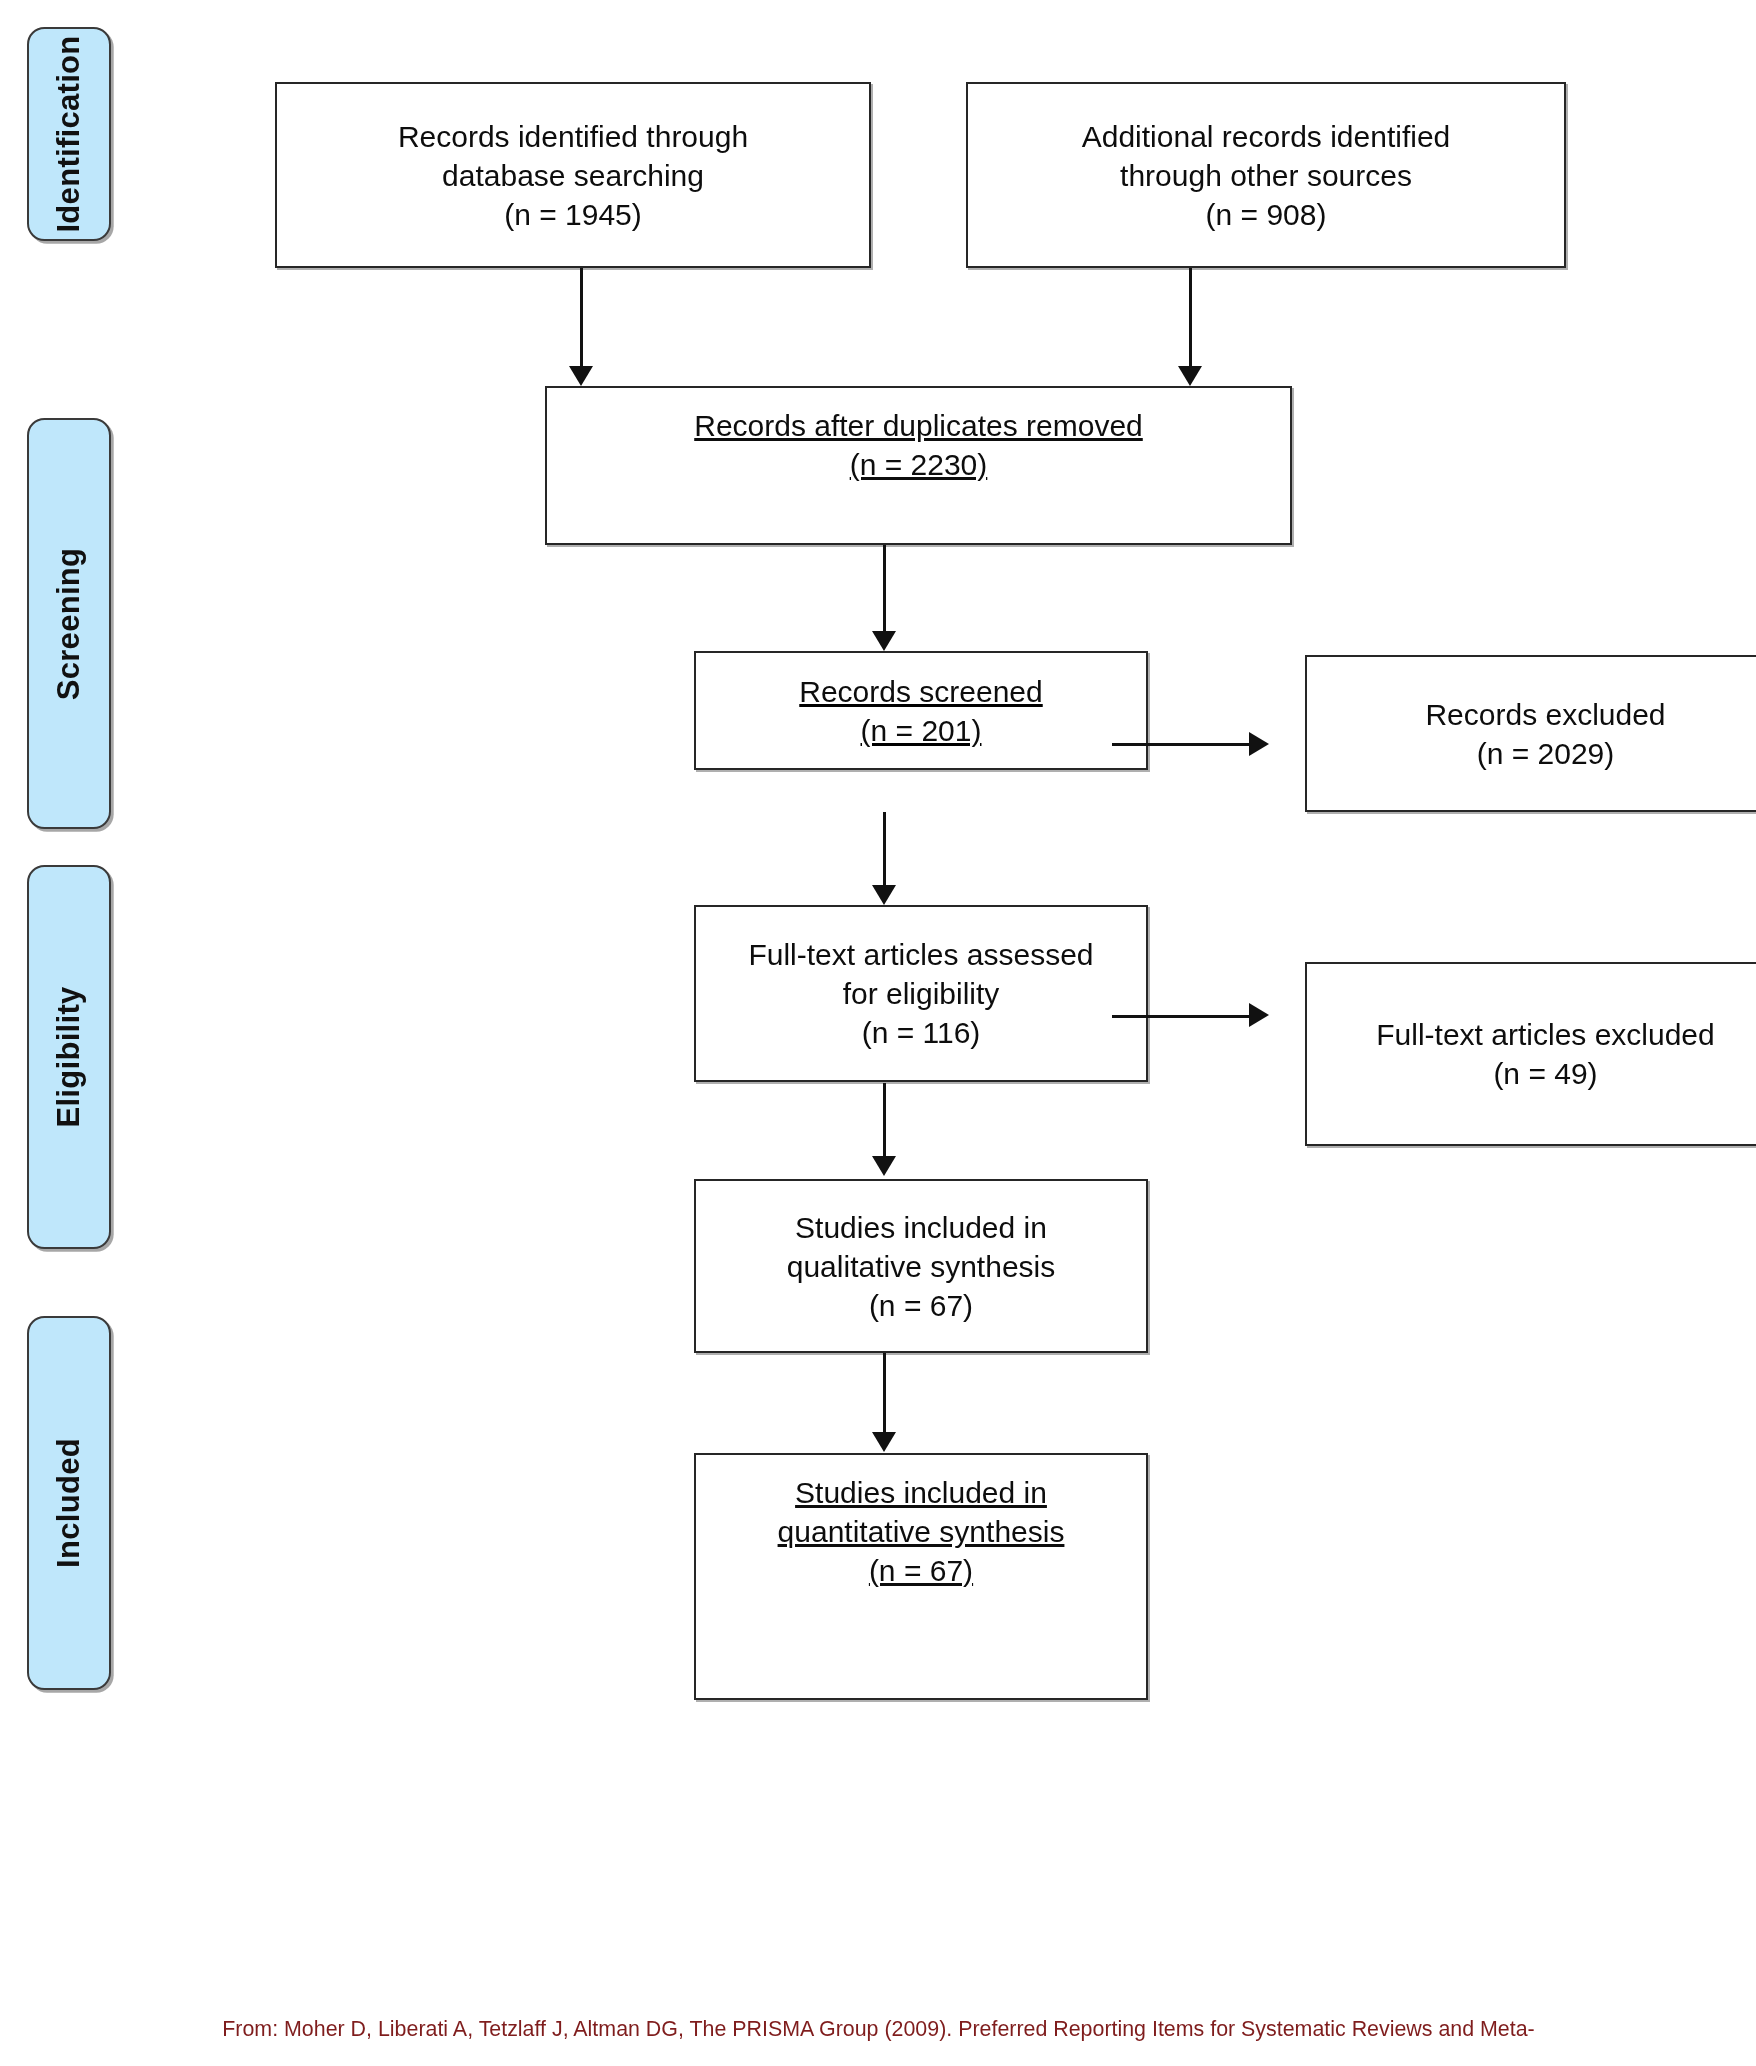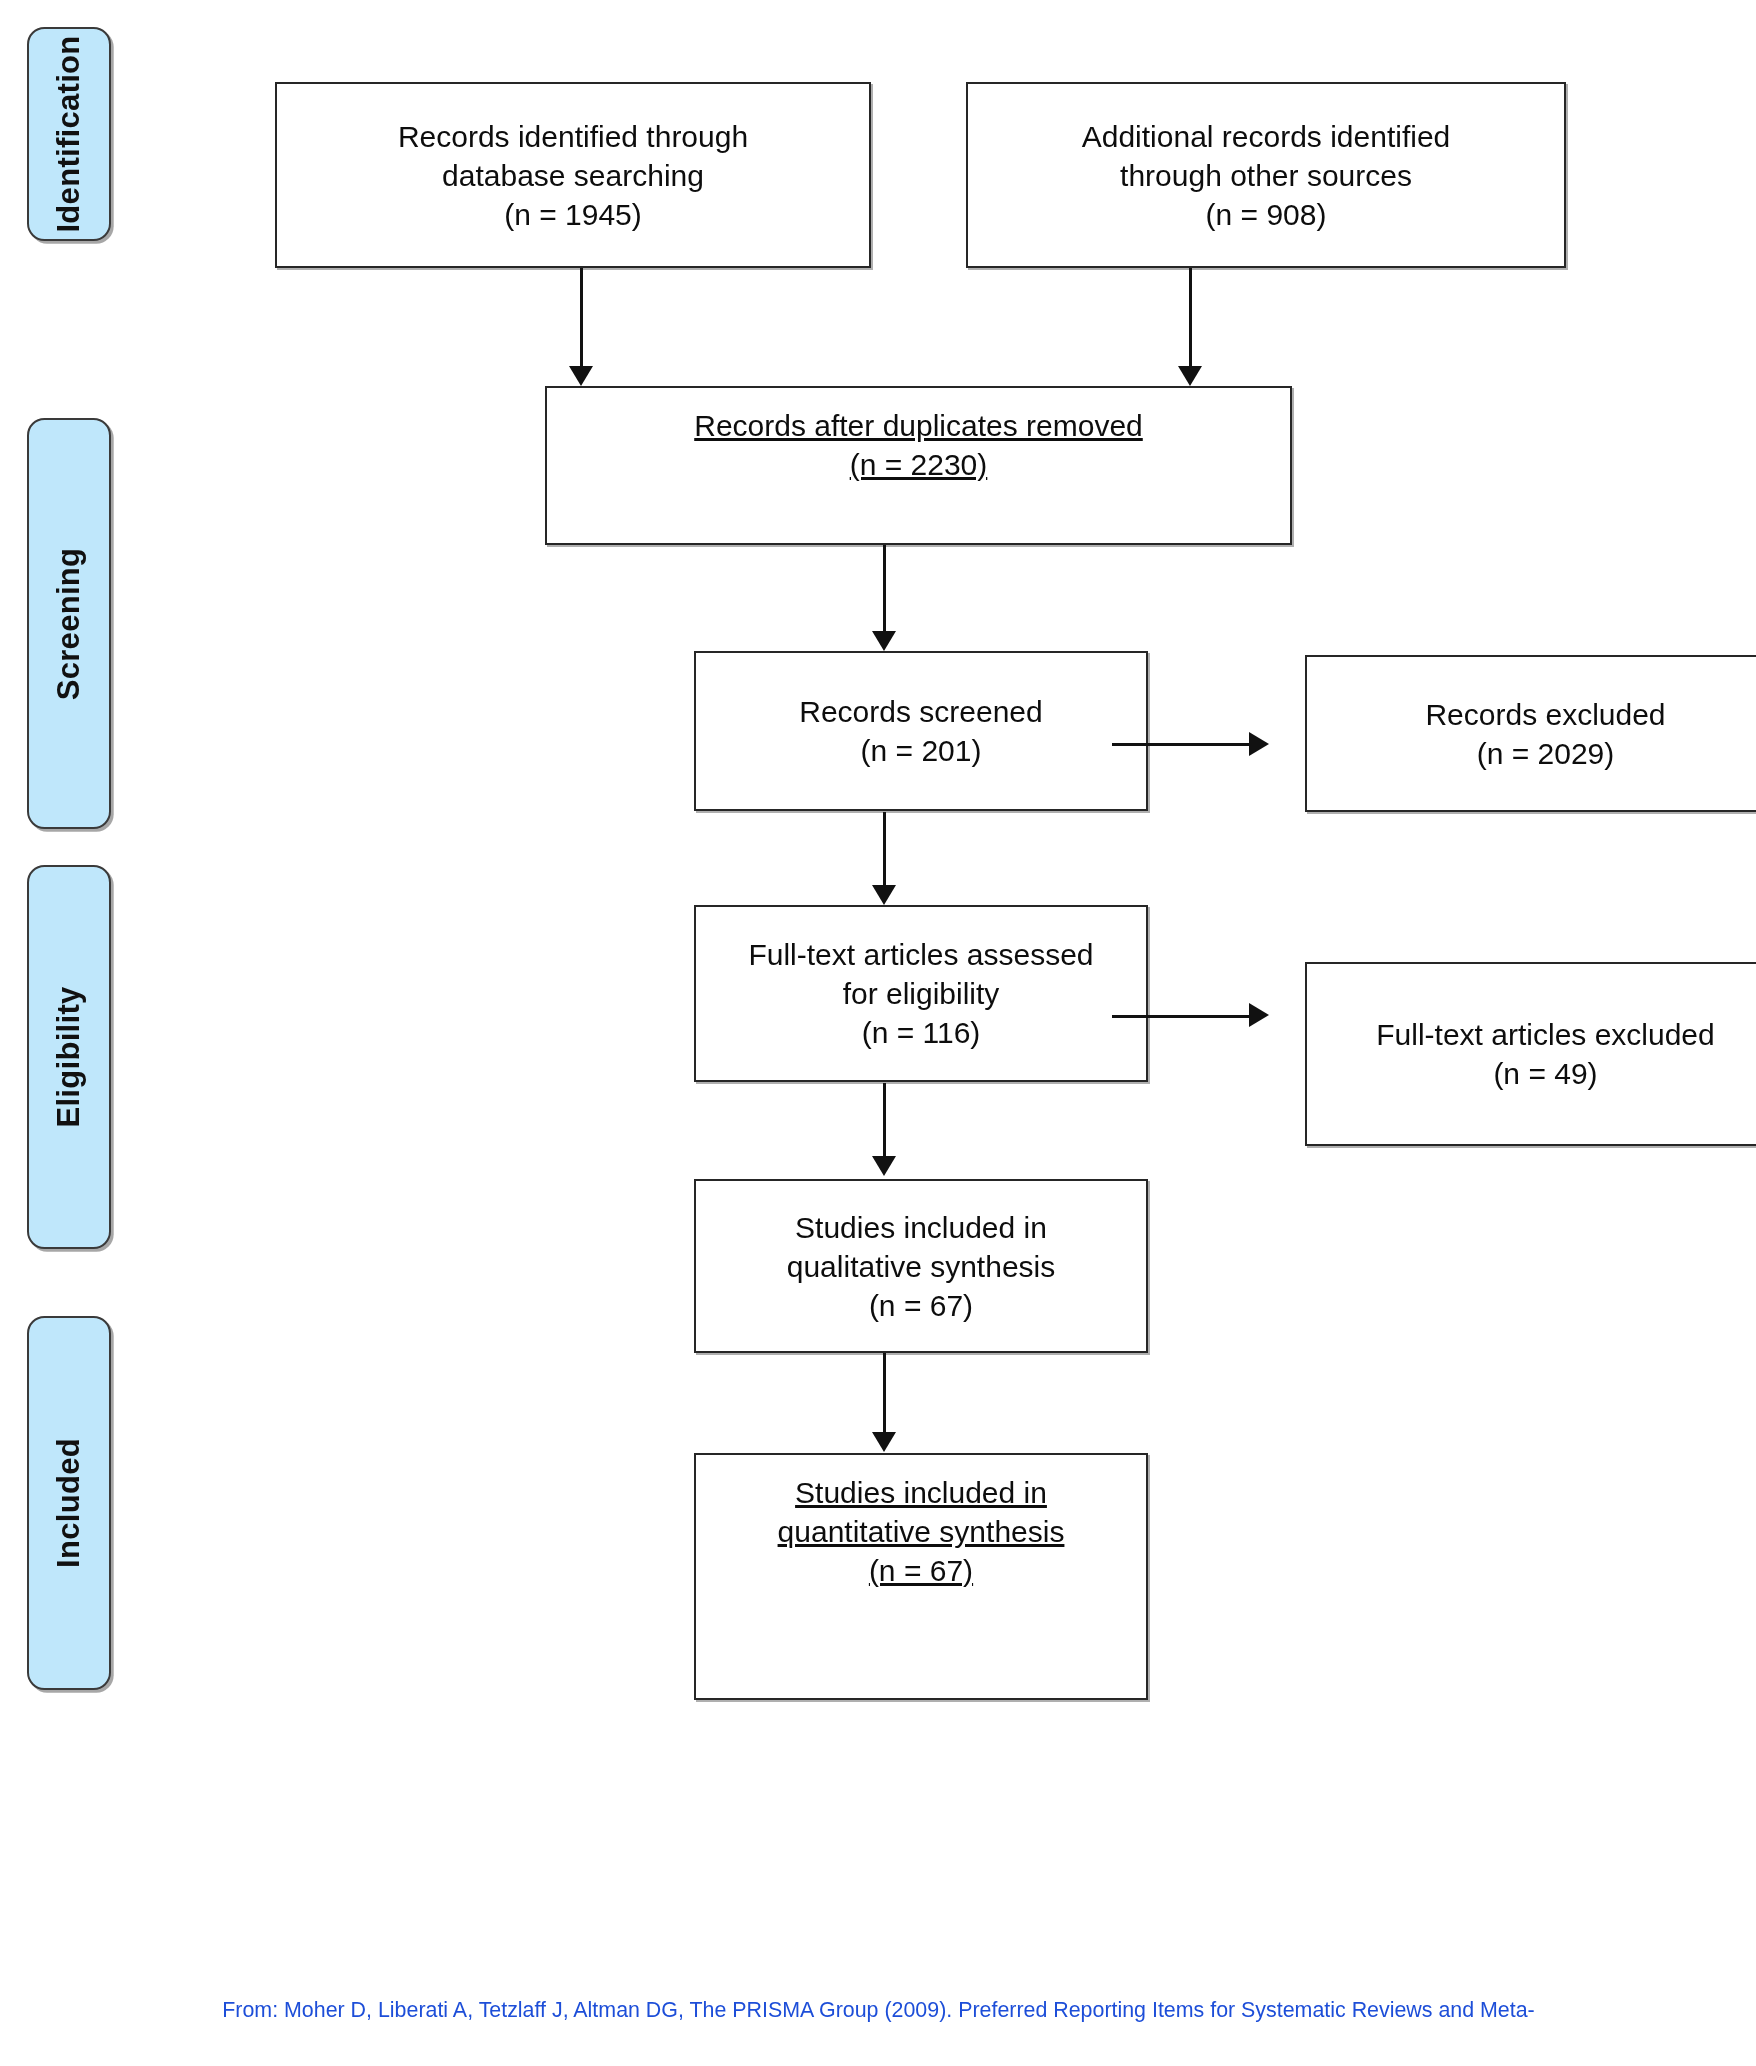--- a/index.html
+++ b/index.html
@@ -94,23 +94,23 @@
     border-top: 12.7px solid transparent;
     border-bottom: 12.7px solid transparent;
     border-left: 20px solid #111111;
   }
 
   
   #citation {
     position: absolute;
     left: 0;
     right: 0;
-    bottom: 39px;
+    bottom: 20px;
     text-align: center;
-    color: #1d4ed8;
+    color: #7f1d1d;
     font-size: 21.4px;
     line-height: 1.48;
     padding: 0 27px;
     box-sizing: border-box;
   }
   #citation .line1 { display: block; }
   #citation .line2 { display: block; }
 </style>
 </head>
 <body>
@@ -149,21 +149,21 @@
     </div>
   </div>
 
   <div class="fbox pull-up" style="left:509px; top:386px; width:747px; height:159px;">
     <div class="ftext">
       <span>Records after duplicates removed</span><br>
       <span>(n = 2230)</span>
     </div>
   </div>
 
-  <div class="fbox" style="left:658px; top:651px; width:454px; height:160px;">
+  <div class="fbox" style="left:658px; top:651px; width:454px; height:119px;text-decoration:underline;">
     <div class="ftext">
       <span>Records screened</span><br>
       <span>(n = 201)</span>
     </div>
   </div>
 
   <div class="fbox" style="left:1269px; top:655px; width:481px; height:157px;">
     <div class="ftext">
       <span>Records excluded</span><br>
       <span>(n = 2029)</span>

